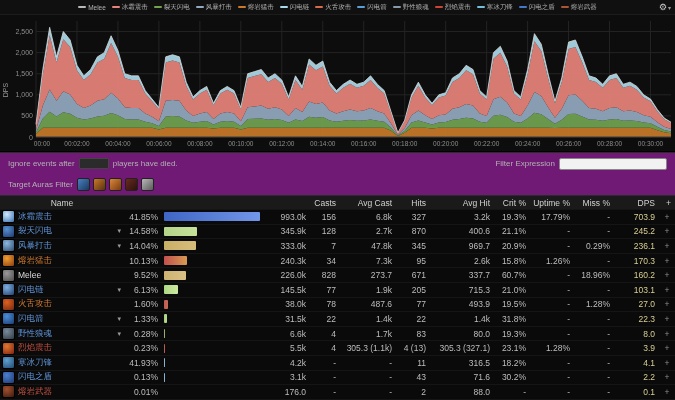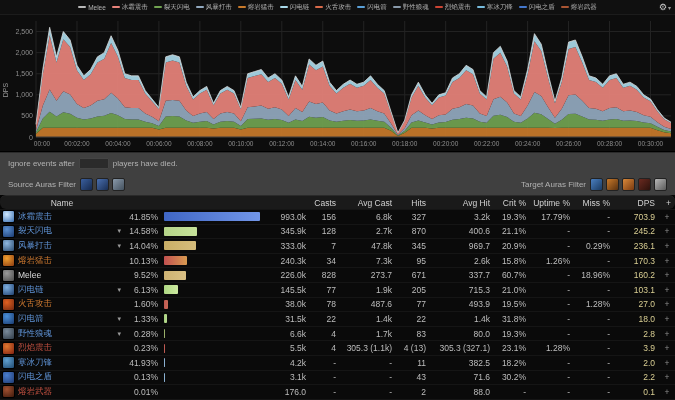--- a/index.html
+++ b/index.html
@@ -12,35 +12,35 @@
   .topbar{height:14px;display:flex;align-items:center;background:#101010;position:relative;}
   .legend{flex:1;display:flex;justify-content:center;align-items:center;gap:6px;font-size:6.5px;color:#b5b5b5;overflow:hidden;white-space:nowrap;}
   .legend-item{display:flex;align-items:center;gap:2px;cursor:pointer;}
   .legend-dash{width:8px;height:2px;border-radius:1px;display:inline-block;}
   .gear-box{position:absolute;right:4px;top:0;height:14px;display:flex;align-items:center;gap:1px;color:#c9c9c9;font-size:9px;cursor:pointer;}
   .gear-caret{font-size:6px;color:#9a9a9a;}
   
   .chart-wrap{height:136px;background:#0d0d0d;border-top:1px solid #1c1c1c;border-bottom:1px solid #000;}
   .chart-wrap svg{display:block;}
   
-  .filterbar{background:#404040;border-top:1px solid #2b2b2b;font-size:8px;color:#b2b2b2;}
+  .filterbar{background:#701a75;border-top:1px solid #2b2b2b;font-size:8px;color:#b2b2b2;}
   .f-row{height:21px;display:flex;align-items:center;justify-content:space-between;padding:0 8px;}
   .f-left,.f-right{display:flex;align-items:center;gap:4px;}
   .mini-input{width:24px;height:9px;background:#2b2b2b;border:1px solid #444;border-radius:1px;color:#ddd;font-size:7px;padding:0 2px;}
   .expr-input{width:102px;height:10px;background:#f2f2f2;border:1px solid #888;border-radius:2px;color:#222;font-size:7px;padding:0 2px;}
   .aura-icons{display:flex;align-items:center;gap:3px;}
   .aura-icon{width:11px;height:11px;border-radius:2px;border:1px solid #222;cursor:pointer;}
   
   .tbl{font-size:8.5px;color:#bdbdbd;}
   .trow{
     display:grid;
     grid-template-columns:124px 38px 100px 48px 30px 56px 34px 64px 36px 44px 40px 45px 16px;
     height:13.6px;align-items:center;border-top:1px solid #151515;background:#0a0a0a;cursor:pointer;
   }
-  .thead{background:#1a1a1a;color:#d2d2d2;height:13px;border-top:1px solid #2a2a2a;cursor:default;border-radius:6px;}
+  .thead{background:#1a1a1a;color:#d2d2d2;height:13px;border-top:1px solid #2a2a2a;cursor:default;}
   .thead .c,.thead .hc{font-weight:normal;}
   .c{padding-right:4px;text-align:right;white-space:nowrap;overflow:hidden;}
   .hc-center{text-align:center;padding:0;}
   .name-c{display:flex;align-items:center;gap:3px;padding-left:2px;overflow:hidden;white-space:nowrap;text-align:left;}
   .abil-icon{width:11px;height:11px;border-radius:2px;flex:0 0 11px;border:1px solid #000;}
   .nm{overflow:hidden;text-overflow:clip;}
   .caret{margin-left:auto;color:#9a9a9a;font-size:7px;padding-right:3px;}
   .bar-c{padding:0 2px;text-align:left;}
   .bar{height:9px;border-radius:1px;}
   .n-blue{color:#5f93d6;} .n-orange{color:#cf7a30;} .n-red{color:#c05040;} .n-white{color:#dcdcdc;}
@@ -169,30 +169,26 @@
     </svg>
 </div>
 
 <div class="filterbar">
   <div class="f-row">
     <div class="f-left">
       <span>Ignore events after</span>
       <input class="mini-input" value="" style="">
       <span>players have died.</span>
     </div>
+    <div class="f-right">
+      <span>Filter Expression</span>
+      <input class="expr-input" value="" style="">
+    </div>
   </div>
   <div class="f-row">
-    <div class="f-left">
-      <span>Source Auras Filter</span>
-      <span class="aura-icons" id="src-icons">
-          <span class="aura-icon" style="background: linear-gradient(135deg, rgb(58, 95, 158), rgb(22, 41, 77));"></span>
-          <span class="aura-icon" style="background: linear-gradient(135deg, rgb(74, 111, 174), rgb(26, 47, 85));"></span>
-          <span class="aura-icon" style="background: linear-gradient(135deg, rgb(138, 154, 170), rgb(68, 81, 94));"></span>
-        </span>
-    </div>
     <div class="f-right">
       <span>Target Auras Filter</span>
       <span class="aura-icons" id="tgt-icons">
           <span class="aura-icon" style="background: linear-gradient(135deg, rgb(74, 127, 192), rgb(26, 58, 96));"></span>
           <span class="aura-icon" style="background: linear-gradient(135deg, rgb(200, 121, 42), rgb(90, 50, 16));"></span>
           <span class="aura-icon" style="background: linear-gradient(135deg, rgb(216, 136, 58), rgb(122, 58, 16));"></span>
           <span class="aura-icon" style="background: linear-gradient(135deg, rgb(106, 42, 32), rgb(44, 18, 12));"></span>
           <span class="aura-icon" style="background: linear-gradient(135deg, rgb(184, 184, 184), rgb(90, 90, 90));"></span>
         </span>
     </div>
@@ -367,42 +363,42 @@
           <div class="bar" style="width: 3.17802%; background: linear-gradient(to right, rgb(168, 208, 128), rgb(184, 220, 144));"></div>
         </div>
         <div class="c">31.5k</div>
         <div class="c">22</div>
         <div class="c">1.4k</div>
         <div class="c">22</div>
         <div class="c">1.4k</div>
         <div class="c">31.8%</div>
         <div class="c">-</div>
         <div class="c">-</div>
-        <div class="c dps">18.0</div>
+        <div class="c dps">22.3</div>
         <div class="plus">+</div>
       </div>
       <div class="trow">
         <div class="name-c">
           <span class="abil-icon" style="background: radial-gradient(circle at 35% 30%, rgb(122, 138, 154), rgb(46, 58, 70));"></span>
           <span class="nm n-blue">野性狼魂</span>
           <span class="caret">▾</span>
         </div>
         <div class="c">0.28%</div>
         <div class="bar-c">
           <div class="bar" style="width: 0.8%; background: linear-gradient(to right, rgb(154, 176, 106), rgb(154, 176, 106));"></div>
         </div>
         <div class="c">6.6k</div>
         <div class="c">4</div>
         <div class="c">1.7k</div>
         <div class="c">83</div>
         <div class="c">80.0</div>
         <div class="c">19.3%</div>
         <div class="c">-</div>
         <div class="c">-</div>
-        <div class="c dps">2.8</div>
+        <div class="c dps">8.0</div>
         <div class="plus">+</div>
       </div>
       <div class="trow">
         <div class="name-c">
           <span class="abil-icon" style="background: radial-gradient(circle at 35% 30%, rgb(224, 120, 48), rgb(128, 32, 16));"></span>
           <span class="nm n-red">烈焰震击</span>
         </div>
         <div class="c">0.23%</div>
         <div class="bar-c">
           <div class="bar" style="width: 0.8%; background: linear-gradient(to right, rgb(191, 90, 82), rgb(191, 90, 82));"></div>
@@ -424,25 +420,25 @@
           <span class="nm n-blue">寒冰刀锋</span>
         </div>
         <div class="c">41.93%</div>
         <div class="bar-c">
           <div class="bar" style="width: 0.8%; background: linear-gradient(to right, rgb(138, 176, 208), rgb(138, 176, 208));"></div>
         </div>
         <div class="c">4.2k</div>
         <div class="c">-</div>
         <div class="c">-</div>
         <div class="c">11</div>
-        <div class="c">382.5</div>
+        <div class="c">316.5</div>
         <div class="c">18.2%</div>
         <div class="c">-</div>
         <div class="c">-</div>
-        <div class="c dps">2.0</div>
+        <div class="c dps">4.1</div>
         <div class="plus">+</div>
       </div>
       <div class="trow">
         <div class="name-c">
           <span class="abil-icon" style="background: radial-gradient(circle at 35% 30%, rgb(74, 127, 208), rgb(32, 58, 112));"></span>
           <span class="nm n-blue">闪电之盾</span>
         </div>
         <div class="c">0.13%</div>
         <div class="bar-c">
           <div class="bar" style="width: 0.8%; background: linear-gradient(to right, rgb(138, 176, 208), rgb(138, 176, 208));"></div>

